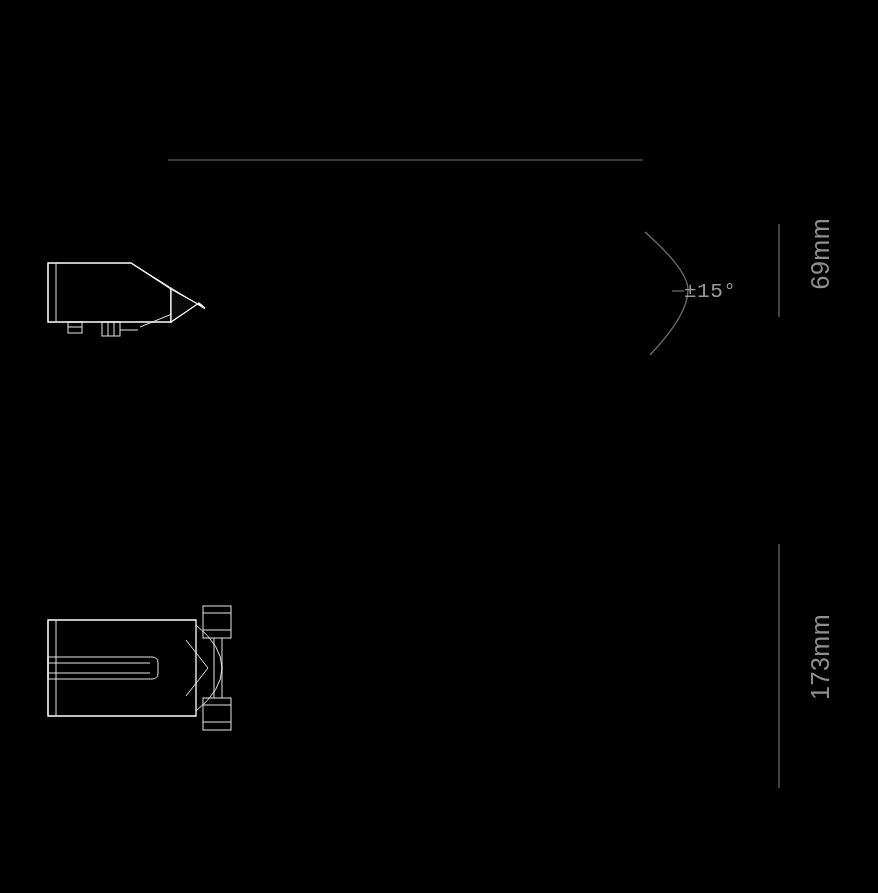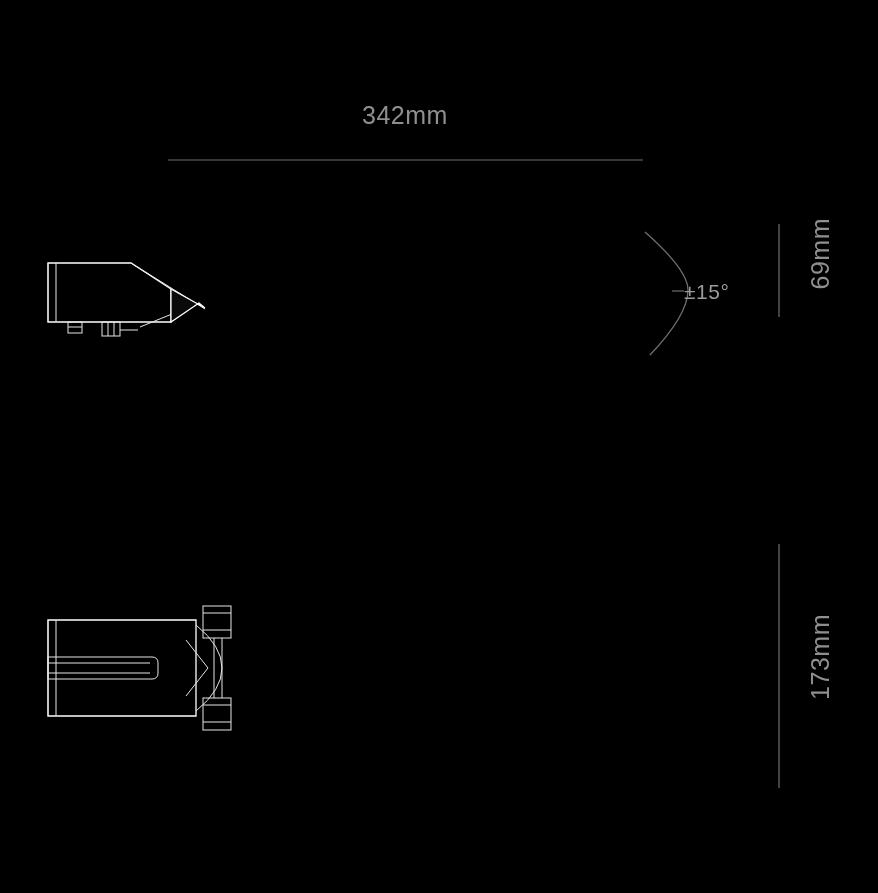--- a/index.html
+++ b/index.html
@@ -45,20 +45,21 @@
     top: 614px;
     left: 806px;
     transform-origin: left top;
     transform: rotate(-90deg) translate(-100%, 0);
   }
   #label-angle {
     left: 684px;
     top: 280px;
     font-size: 21px;
     color: #9a9a9a;
+    font-family: Liberation Mono, monospace;
   }
   svg { display: block; }
   .dim-line {
     stroke: #707070;
     stroke-width: 1.2;
     fill: none;
   }
   .outline {
     stroke: #ffffff;
     stroke-width: 1.3;
@@ -82,21 +83,20 @@
   .tick {
     stroke: #6f6f6f;
     stroke-width: 1.2;
   }
 </style>
 </head>
 <body>
 
 <div id="stage">
 
-  <div class="dim-label" id="label-width">342mm</div>
   <div class="dim-label" id="label-height-top">69mm</div>
   <div class="dim-label" id="label-height-bottom">173mm</div>
   <div class="dim-label" id="label-angle">±15°</div>
 
   <svg width="878" height="893" viewBox="0 0 878 893">
 
     <g>
       <line class="dim-line" x1="168" y1="160" x2="643" y2="160"></line>
     </g>
 

